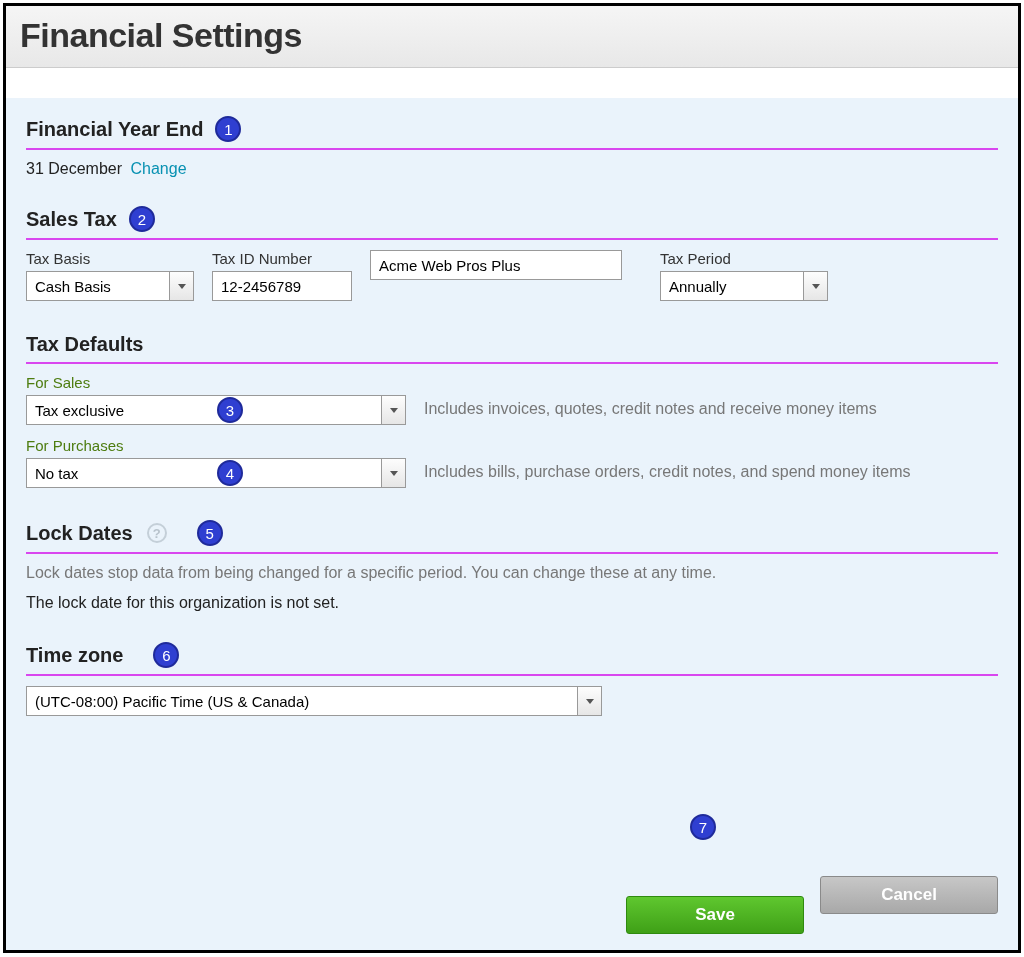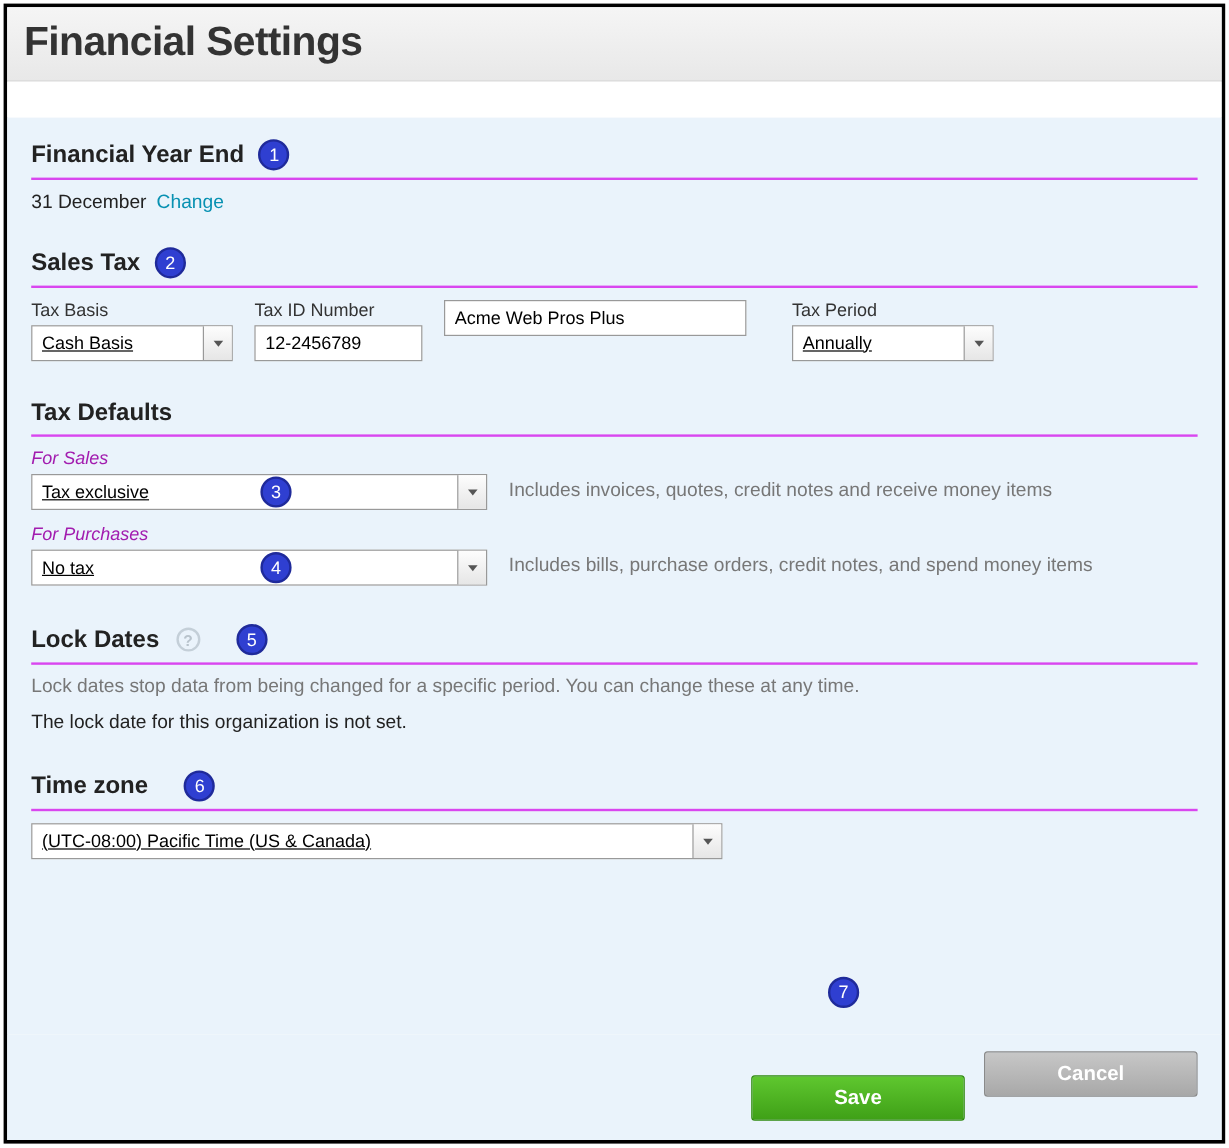--- a/index.html
+++ b/index.html
@@ -95,21 +95,20 @@
       font-size: 15px;
       display: flex;
       align-items: center;
     }
     .combo .combo-text {
       flex: 1;
       padding: 0 8px;
       height: 100%;
       display: flex;
       align-items: center;
-      text-decoration: underline;
     }
     .combo .combo-btn {
       width: 24px;
       height: 100%;
       background: linear-gradient(#fdfdfd, #e6e6e6);
       border-left: 1px solid #999;
       display: flex;
       align-items: center;
       justify-content: center;
     }
@@ -132,23 +131,22 @@
     .td-row {
       display: flex;
       align-items: center;
       gap: 18px;
       margin-bottom: 12px;
     }
     .td-left { width: 380px; }
     .td-left label {
       display: block;
       font-size: 15px;
-      color: #a21caf;
+      color: #4d7c0f;
       margin-bottom: 4px;
-      font-style: italic;
     }
     .combo-withbadge { position: relative; }
     .combo-withbadge .badge.inline {
       position: absolute;
       top: 50%;
       transform: translateY(-50%);
       left: 190px;
       z-index: 2;
     }
     .td-desc {

